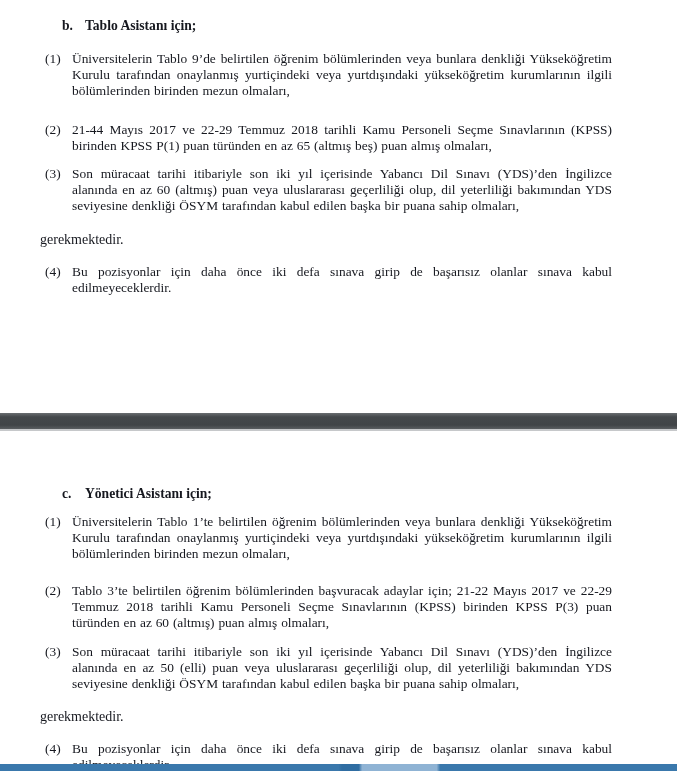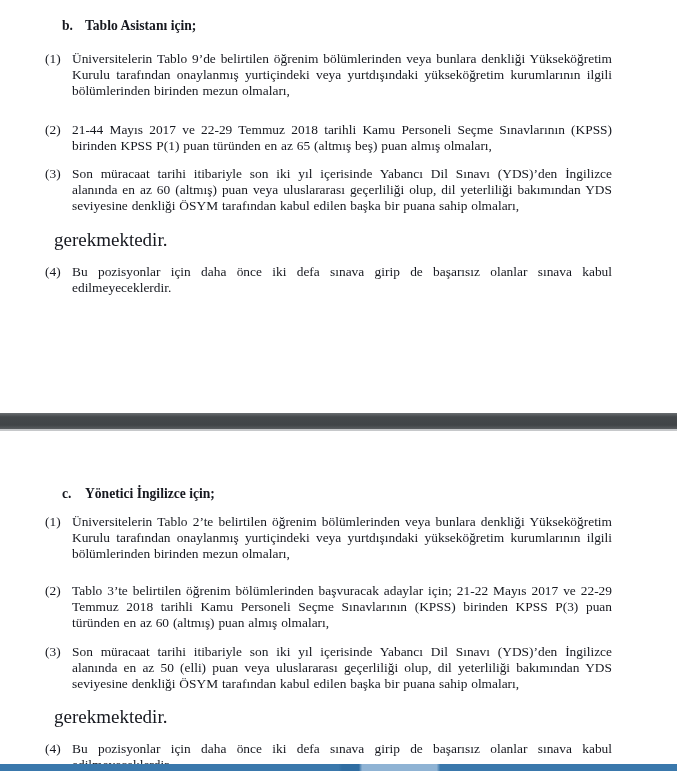--- a/index.html
+++ b/index.html
@@ -43,22 +43,22 @@
     width: 27px;
     flex-shrink: 0;
   }
   .clause .ctext {
     width: 540px;
     text-align: justify;
     word-spacing: 0.5px;
   }
   .closing {
     position: absolute;
-    left: 54px;
-    font-size: 19px;
+    left: 40px;
+    font-size: 14px;
     line-height: 15.8px;
   }
   .page-separator {
     position: absolute;
     left: 0;
     top: 413px;
     width: 677px;
     height: 16px;
     background: linear-gradient(to bottom, #6a6e71 0%, #44484b 25%, #404447 75%, #5a5e61 100%);
     border-bottom: 2px solid #c6c8ca;
@@ -125,26 +125,26 @@
   </div>
 </div>
 
 <div class="page-separator"></div>
 
 <div class="page" style="top:431px; height:340px;">
 </div>
 
 <div class="heading" id="p2-heading">
   <span class="hletter">c.</span>
-  <span>Yönetici İngilizce için;</span>
+  <span>Yönetici Asistanı için;</span>
 </div>
 
 <div class="clause" id="p2-c0">
   <span class="num">(1)</span>
-  <div class="ctext">Üniversitelerin Tablo 2’te belirtilen öğrenim bölümlerinden veya bunlara denkliği Yükseköğretim Kurulu tarafından onaylanmış yurtiçindeki veya yurtdışındaki yükseköğretim kurumlarının ilgili bölümlerinden birinden mezun olmaları,</div>
+  <div class="ctext">Üniversitelerin Tablo 1’te belirtilen öğrenim bölümlerinden veya bunlara denkliği Yükseköğretim Kurulu tarafından onaylanmış yurtiçindeki veya yurtdışındaki yükseköğretim kurumlarının ilgili bölümlerinden birinden mezun olmaları,</div>
 </div>
 
 <div class="clause" id="p2-c1">
   <span class="num">(2)</span>
   <div class="ctext">Tablo 3’te belirtilen öğrenim bölümlerinden başvuracak adaylar için; 21-22 Mayıs 2017 ve 22-29 Temmuz 2018 tarihli Kamu Personeli Seçme Sınavlarının (KPSS) birinden KPSS P(3) puan türünden en az 60 (altmış) puan almış olmaları,</div>
 </div>
 
 <div class="clause" id="p2-c2">
   <span class="num">(3)</span>
   <div class="ctext">Son müracaat tarihi itibariyle son iki yıl içerisinde Yabancı Dil Sınavı (YDS)’den İngilizce alanında en az 50 (elli) puan veya uluslararası geçerliliği olup, dil yeterliliği bakımından YDS seviyesine denkliği ÖSYM tarafından kabul edilen başka bir puana sahip olmaları,</div>

